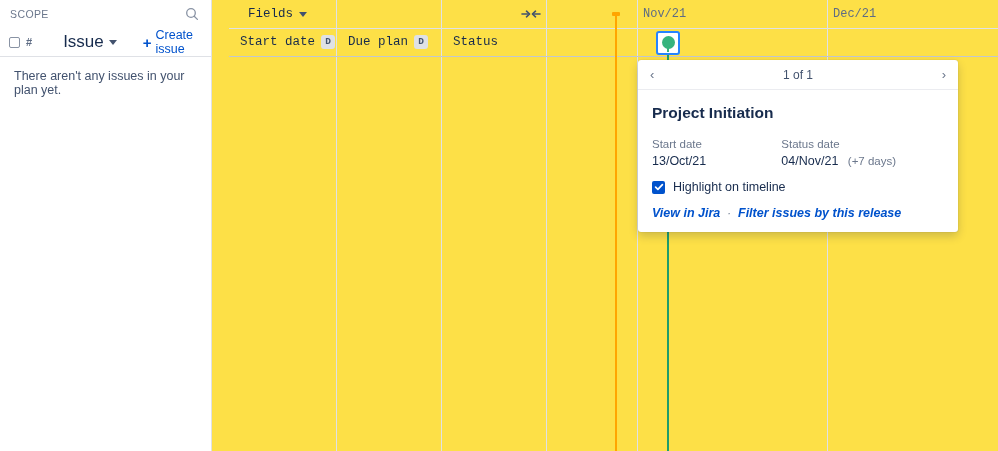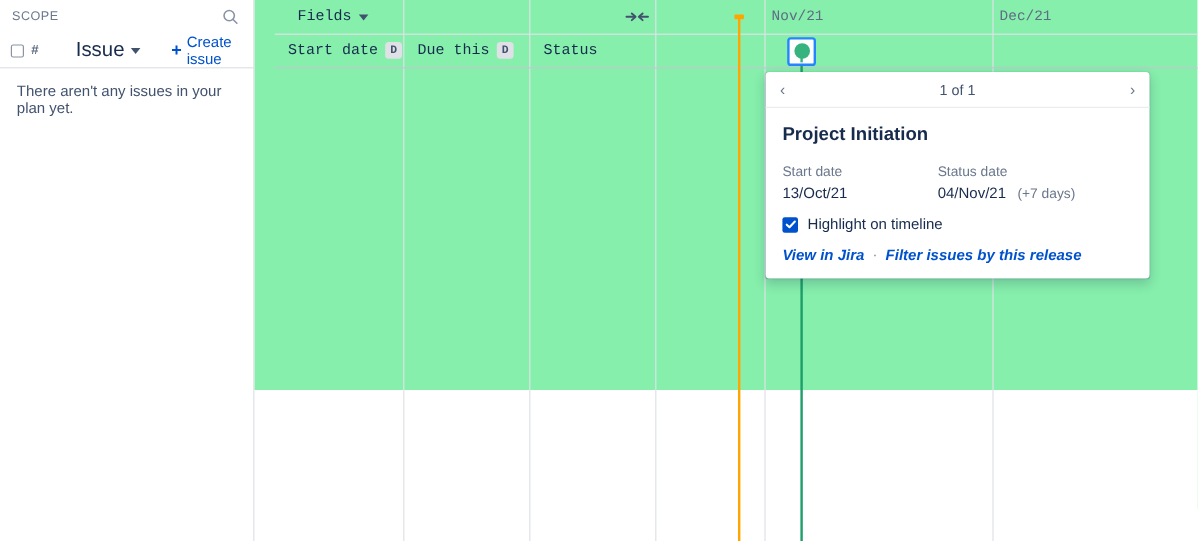--- a/index.html
+++ b/index.html
@@ -3,21 +3,21 @@
 <meta charset="utf-8">
 <style>
   * { box-sizing: border-box; margin: 0; padding: 0; }
   html, body {
     width: 998px; height: 451px;
     font-family: "Liberation Sans", sans-serif;
     background: #ffffff;
     overflow: hidden;
     color: #172B4D;
   }
-  #app { position: relative; width: 998px; height: 325px; background: #86efac; }
+  #app { position: relative; width: 998px; height: 451px; background: #fde047; }
 
   
   .scope-panel {
     position: absolute; left: 0; top: 0; width: 212px; height: 451px;
     background: #fff; border-right: 1px solid #DFE1E6;
   }
   .scope-header {
     position: relative; height: 28px; width: 212px;
     display: flex; align-items: center; padding: 0 10px;
   }
@@ -227,21 +227,21 @@
     </div>
 
     <div class="hrule-top"></div>
 
     <div class="col-head-row">
       <div class="col-head" style="left:0px;width:108px">
         <span>Start date</span>
         <span class="lozenge">D</span>
       </div>
       <div class="col-head" style="left:108px;width:105px">
-        <span>Due this</span>
+        <span>Due plan</span>
         <span class="lozenge">D</span>
       </div>
       <div class="col-head" style="left:213px;width:105px">
         <span>Status</span>
       </div>
     </div>
 
     <div class="vline full" style="left:107px"></div>
     <div class="vline full" style="left:212px"></div>
     <div class="vline full" style="left:317px"></div>

